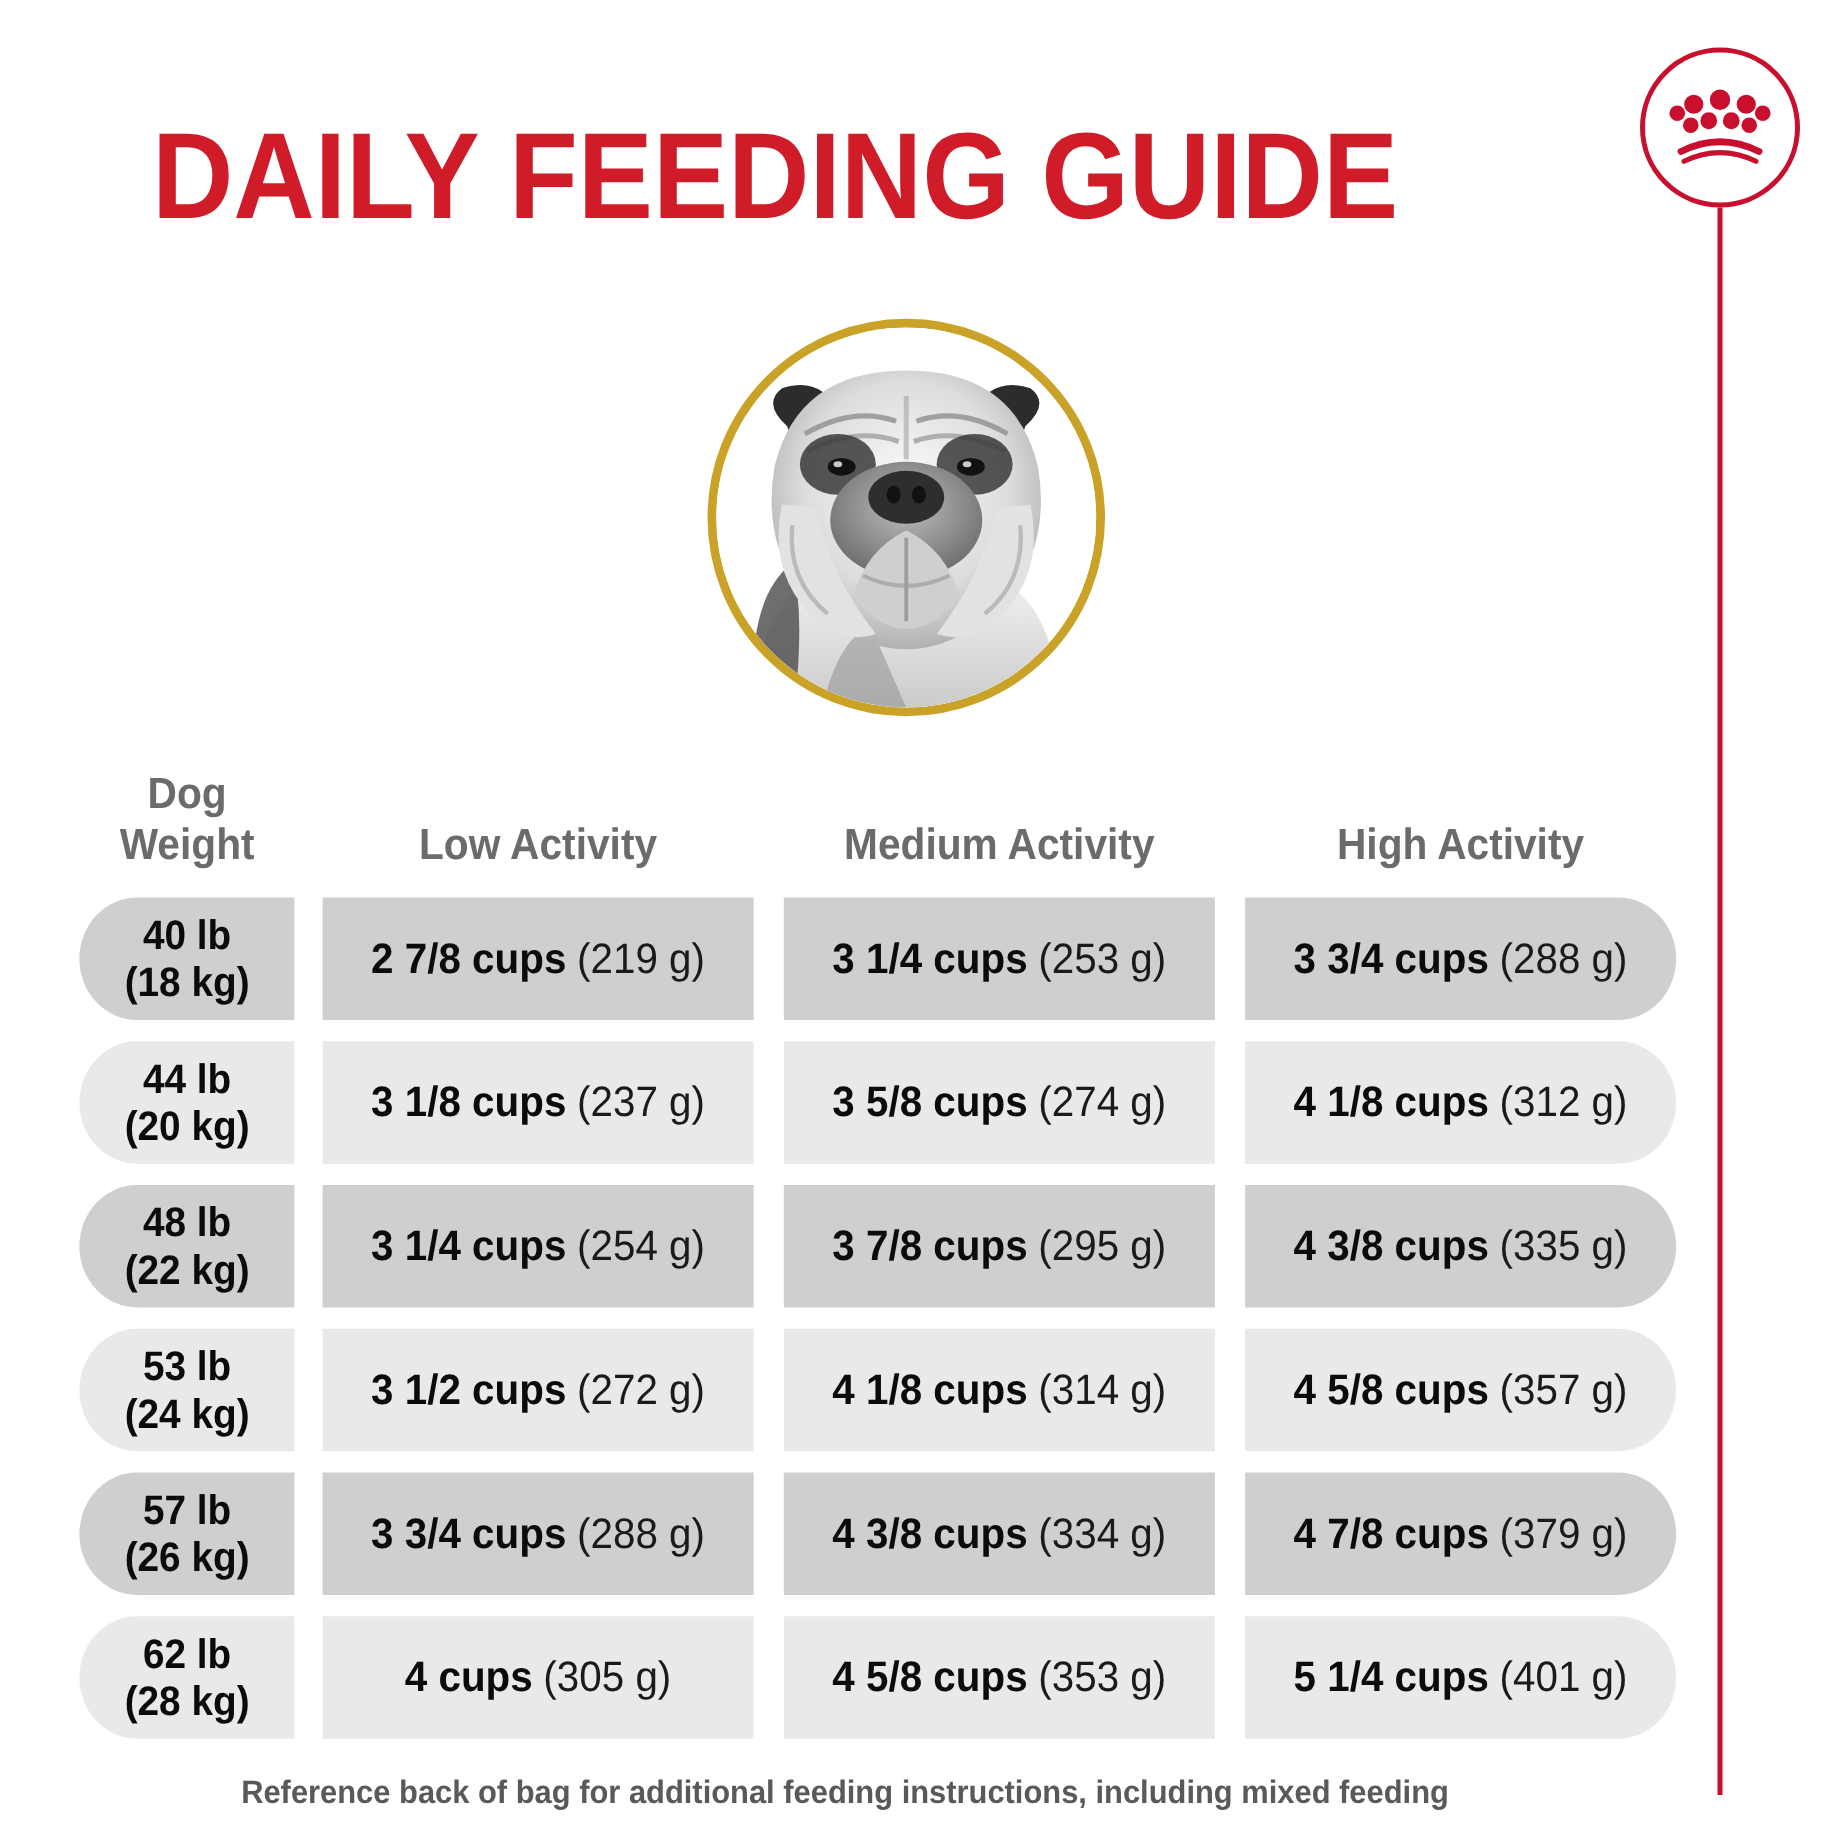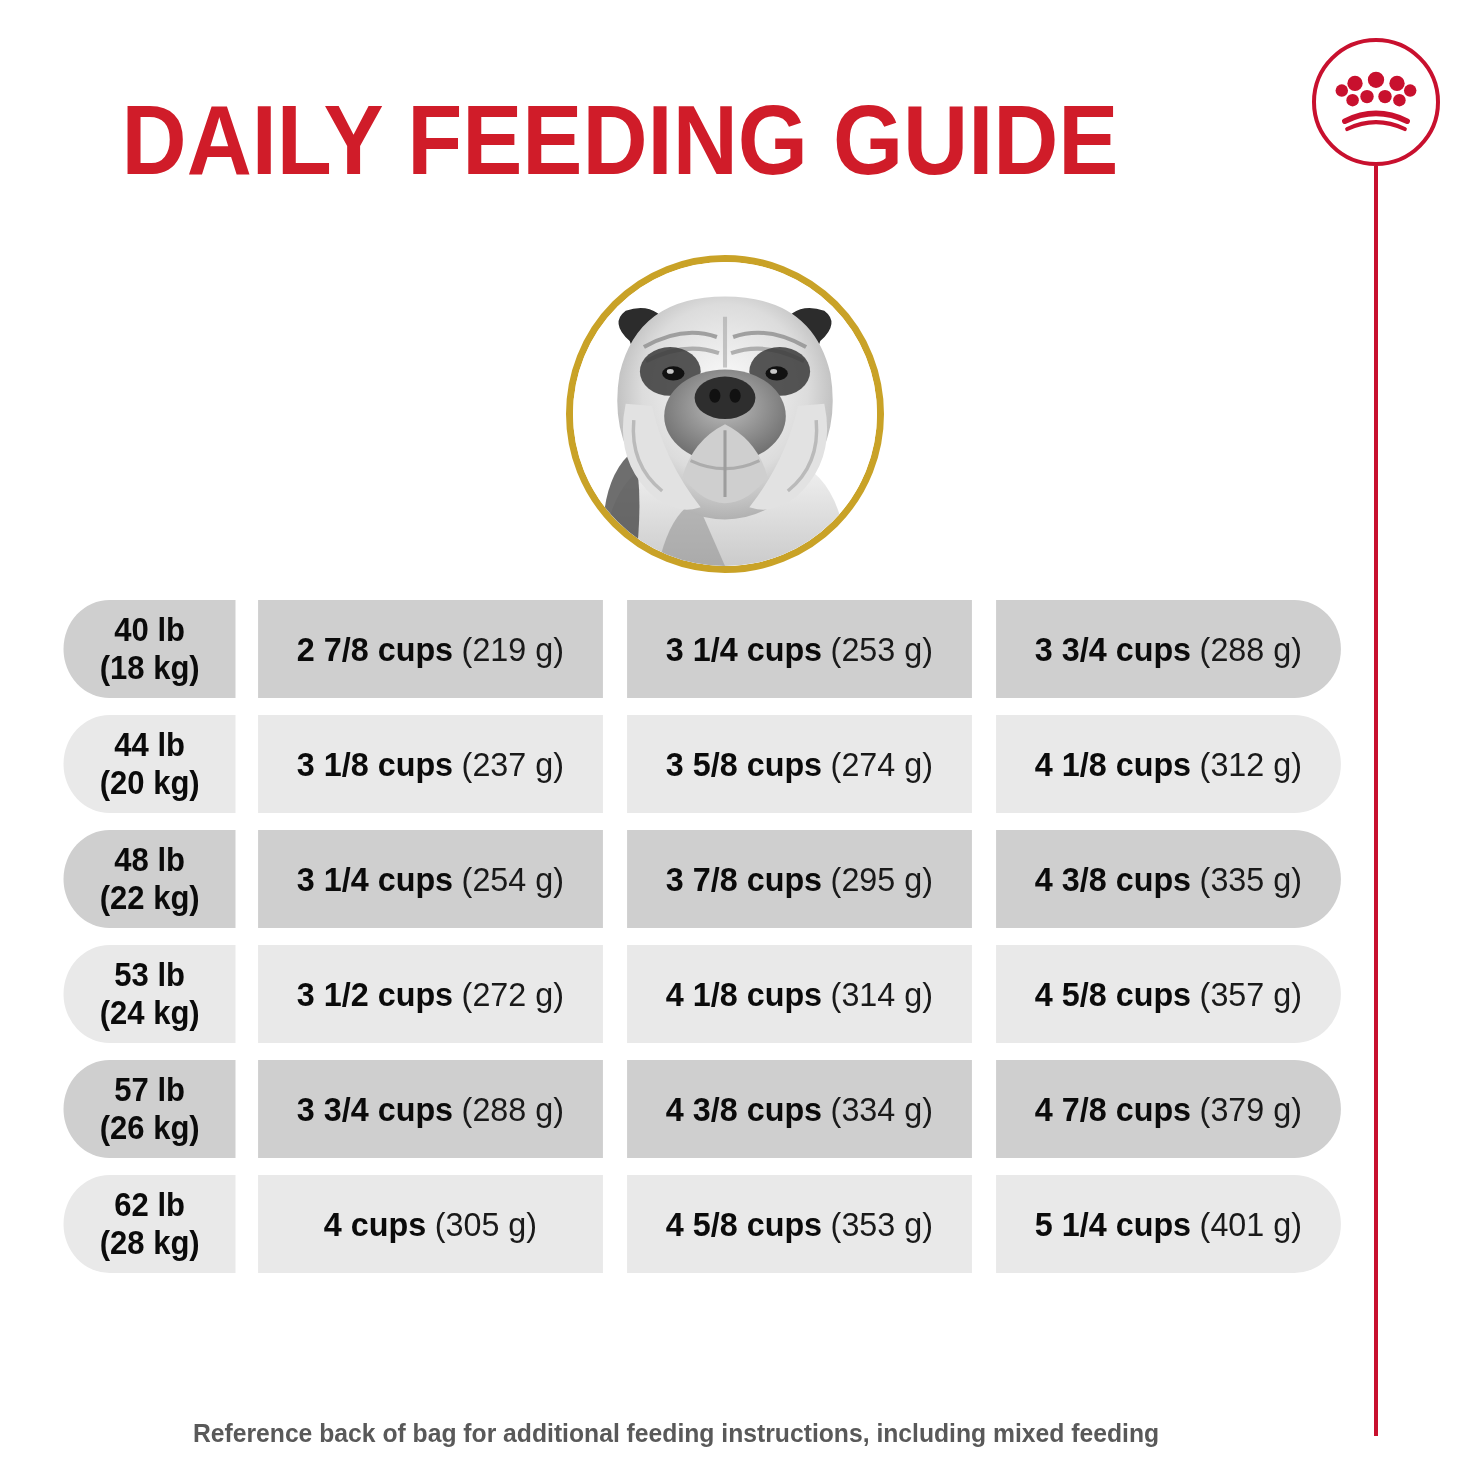--- a/index.html
+++ b/index.html
@@ -247,20 +247,29 @@
       <ellipse cx="160" cy="132" rx="5.5" ry="7" fill="#111111"></ellipse>
 
       <path d="M150 160 Q118 176 108 212 Q128 238 150 238 Q172 238 192 212 Q182 176 150 160 Z" fill="#cfcfcf"></path>
       <path d="M150 166 Q150 200 150 232" stroke="#8c8c8c" stroke-width="3" fill="none" opacity="0.75"></path>
       <path d="M116 196 Q150 212 184 196" stroke="#9c9c9c" stroke-width="3.2" fill="none" opacity="0.7"></path>
     </svg>
   </div>
 
   <div class="table">
 
+    <div class="thead">
+      <div class="th th-weight">
+        <div>Dog</div>
+        <div>Weight</div>
+      </div>
+      <div class="th th-act first">Low Activity</div>
+      <div class="th th-act">Medium Activity</div>
+      <div class="th th-act">High Activity</div>
+    </div>
 
     <div class="row dark">
       <div class="cell cell-weight">
         <span>40 lb</span>
         <span class="kg">(18 kg)</span>
       </div>
       <div class="cell cell-act first">
         <span class="amt">2 7/8 cups</span>
           <span class="gram">(219 g)</span>
       </div>

